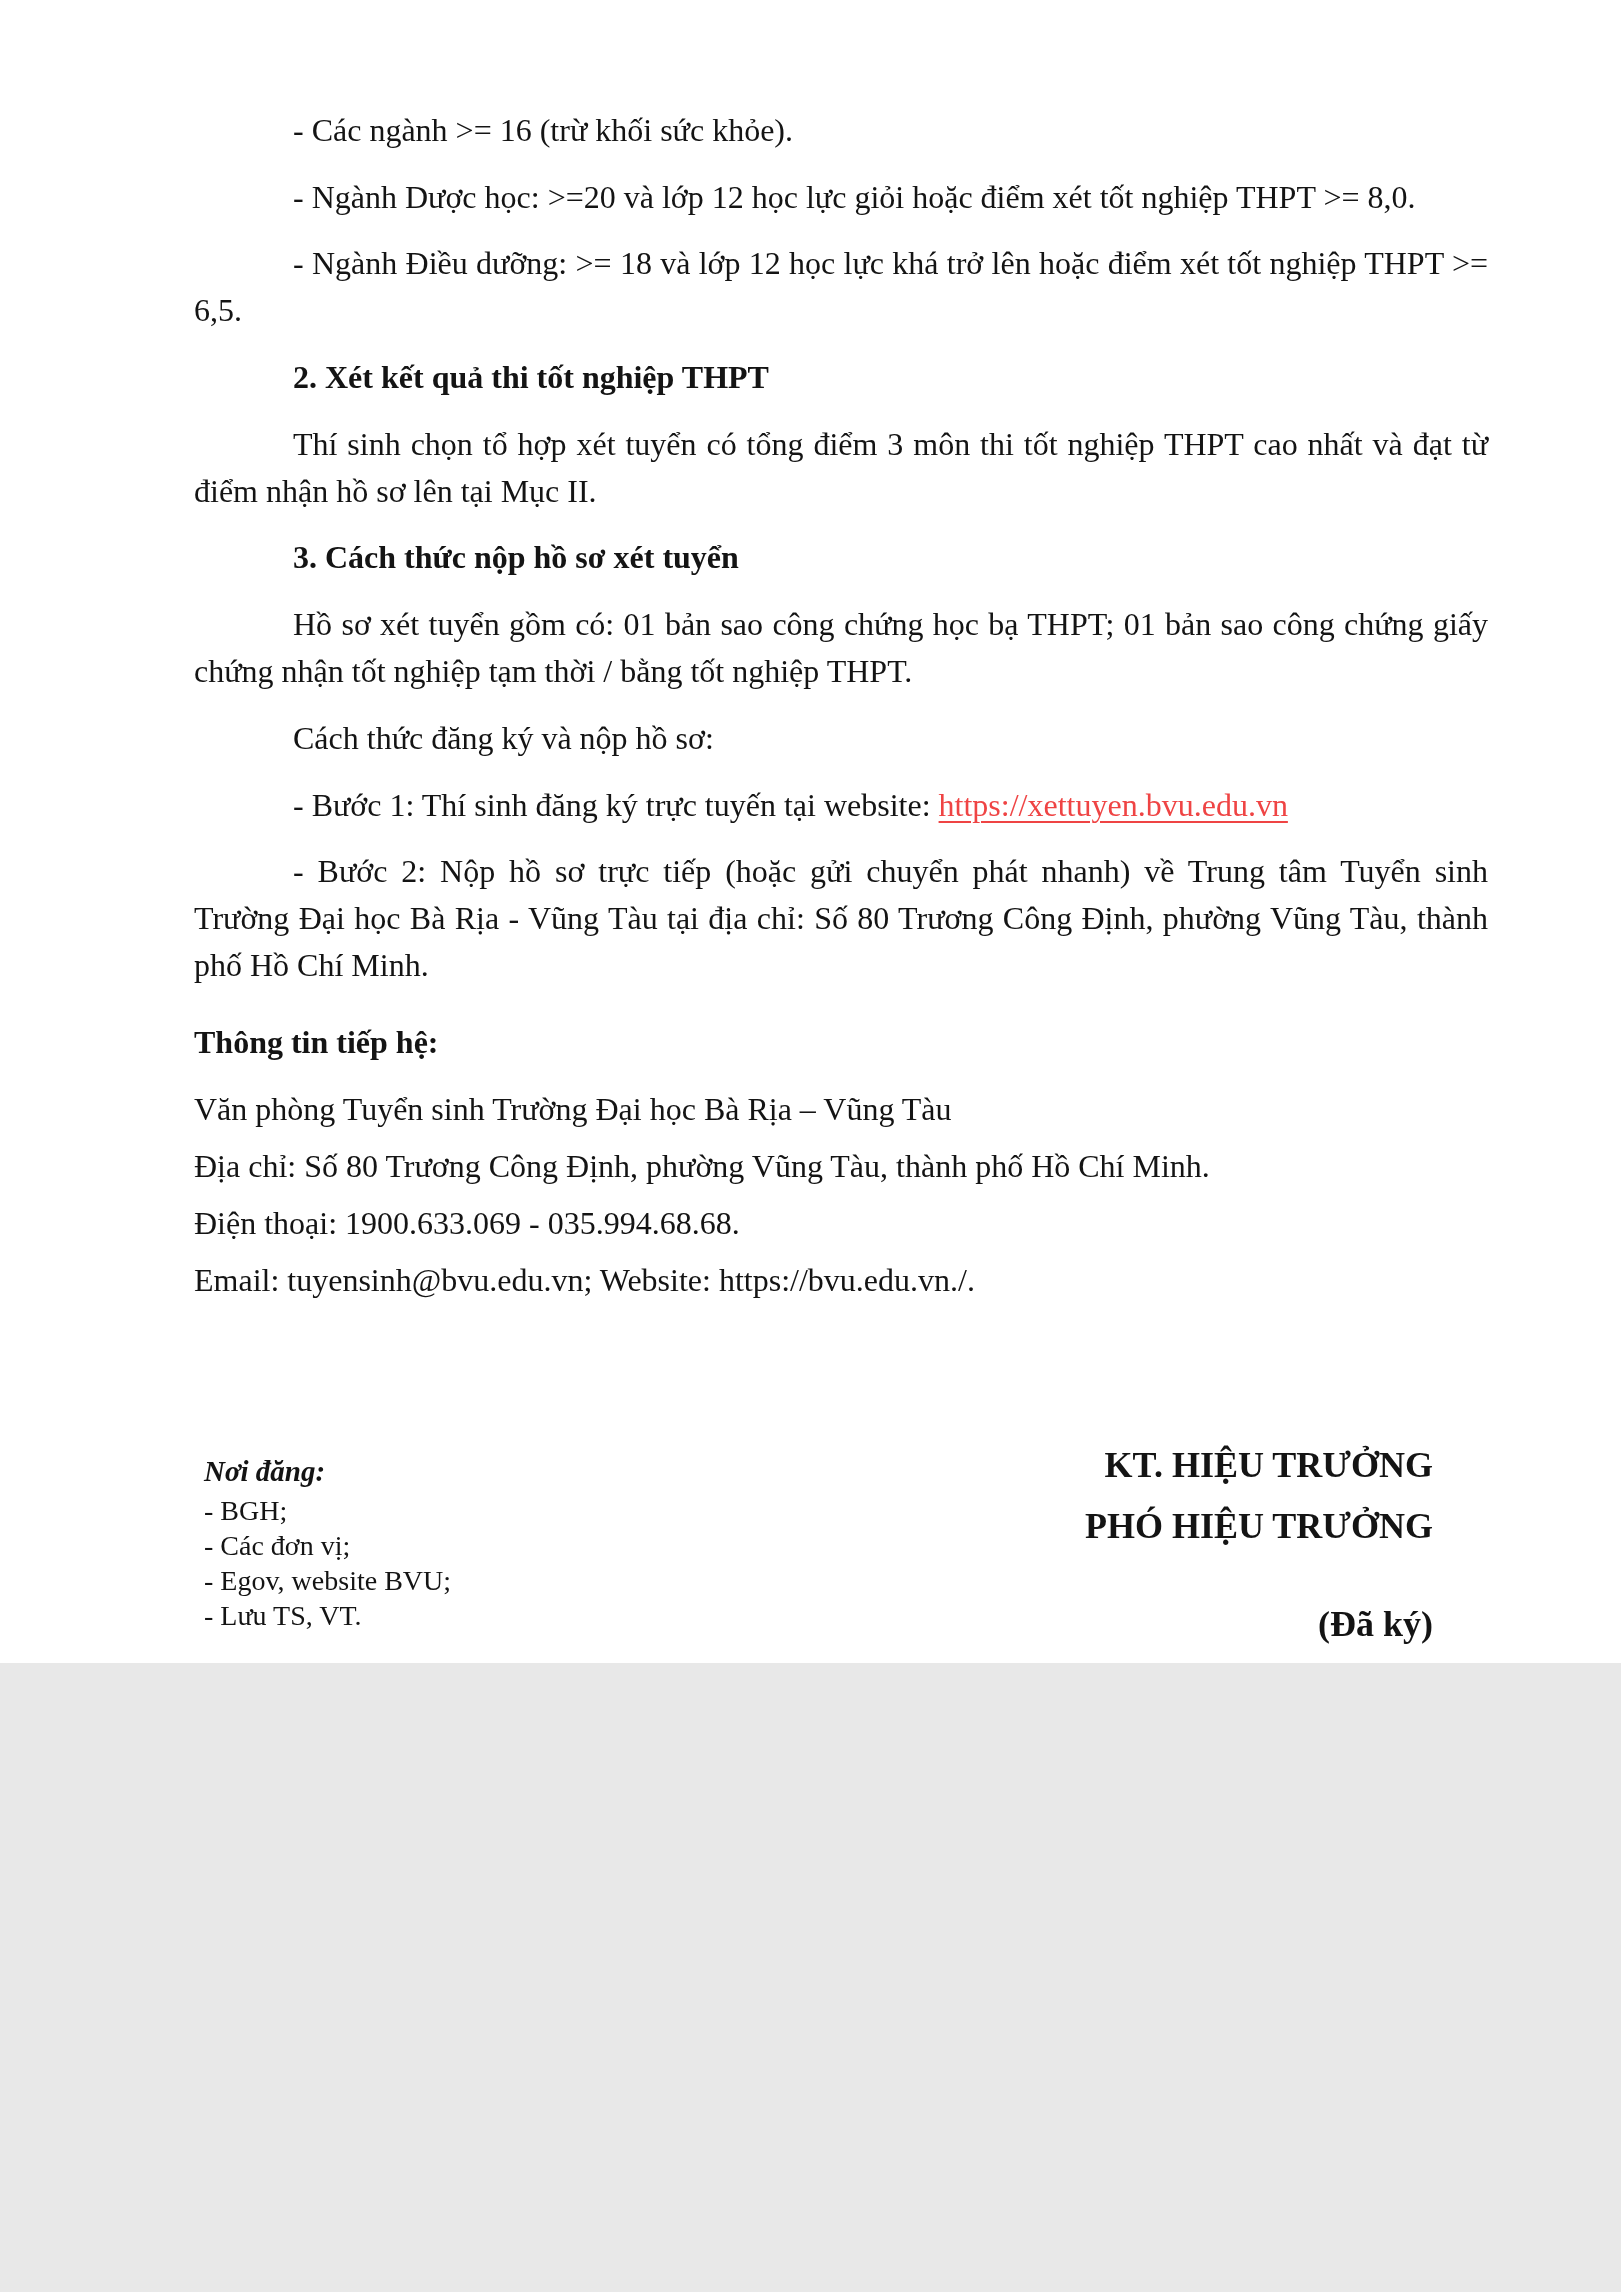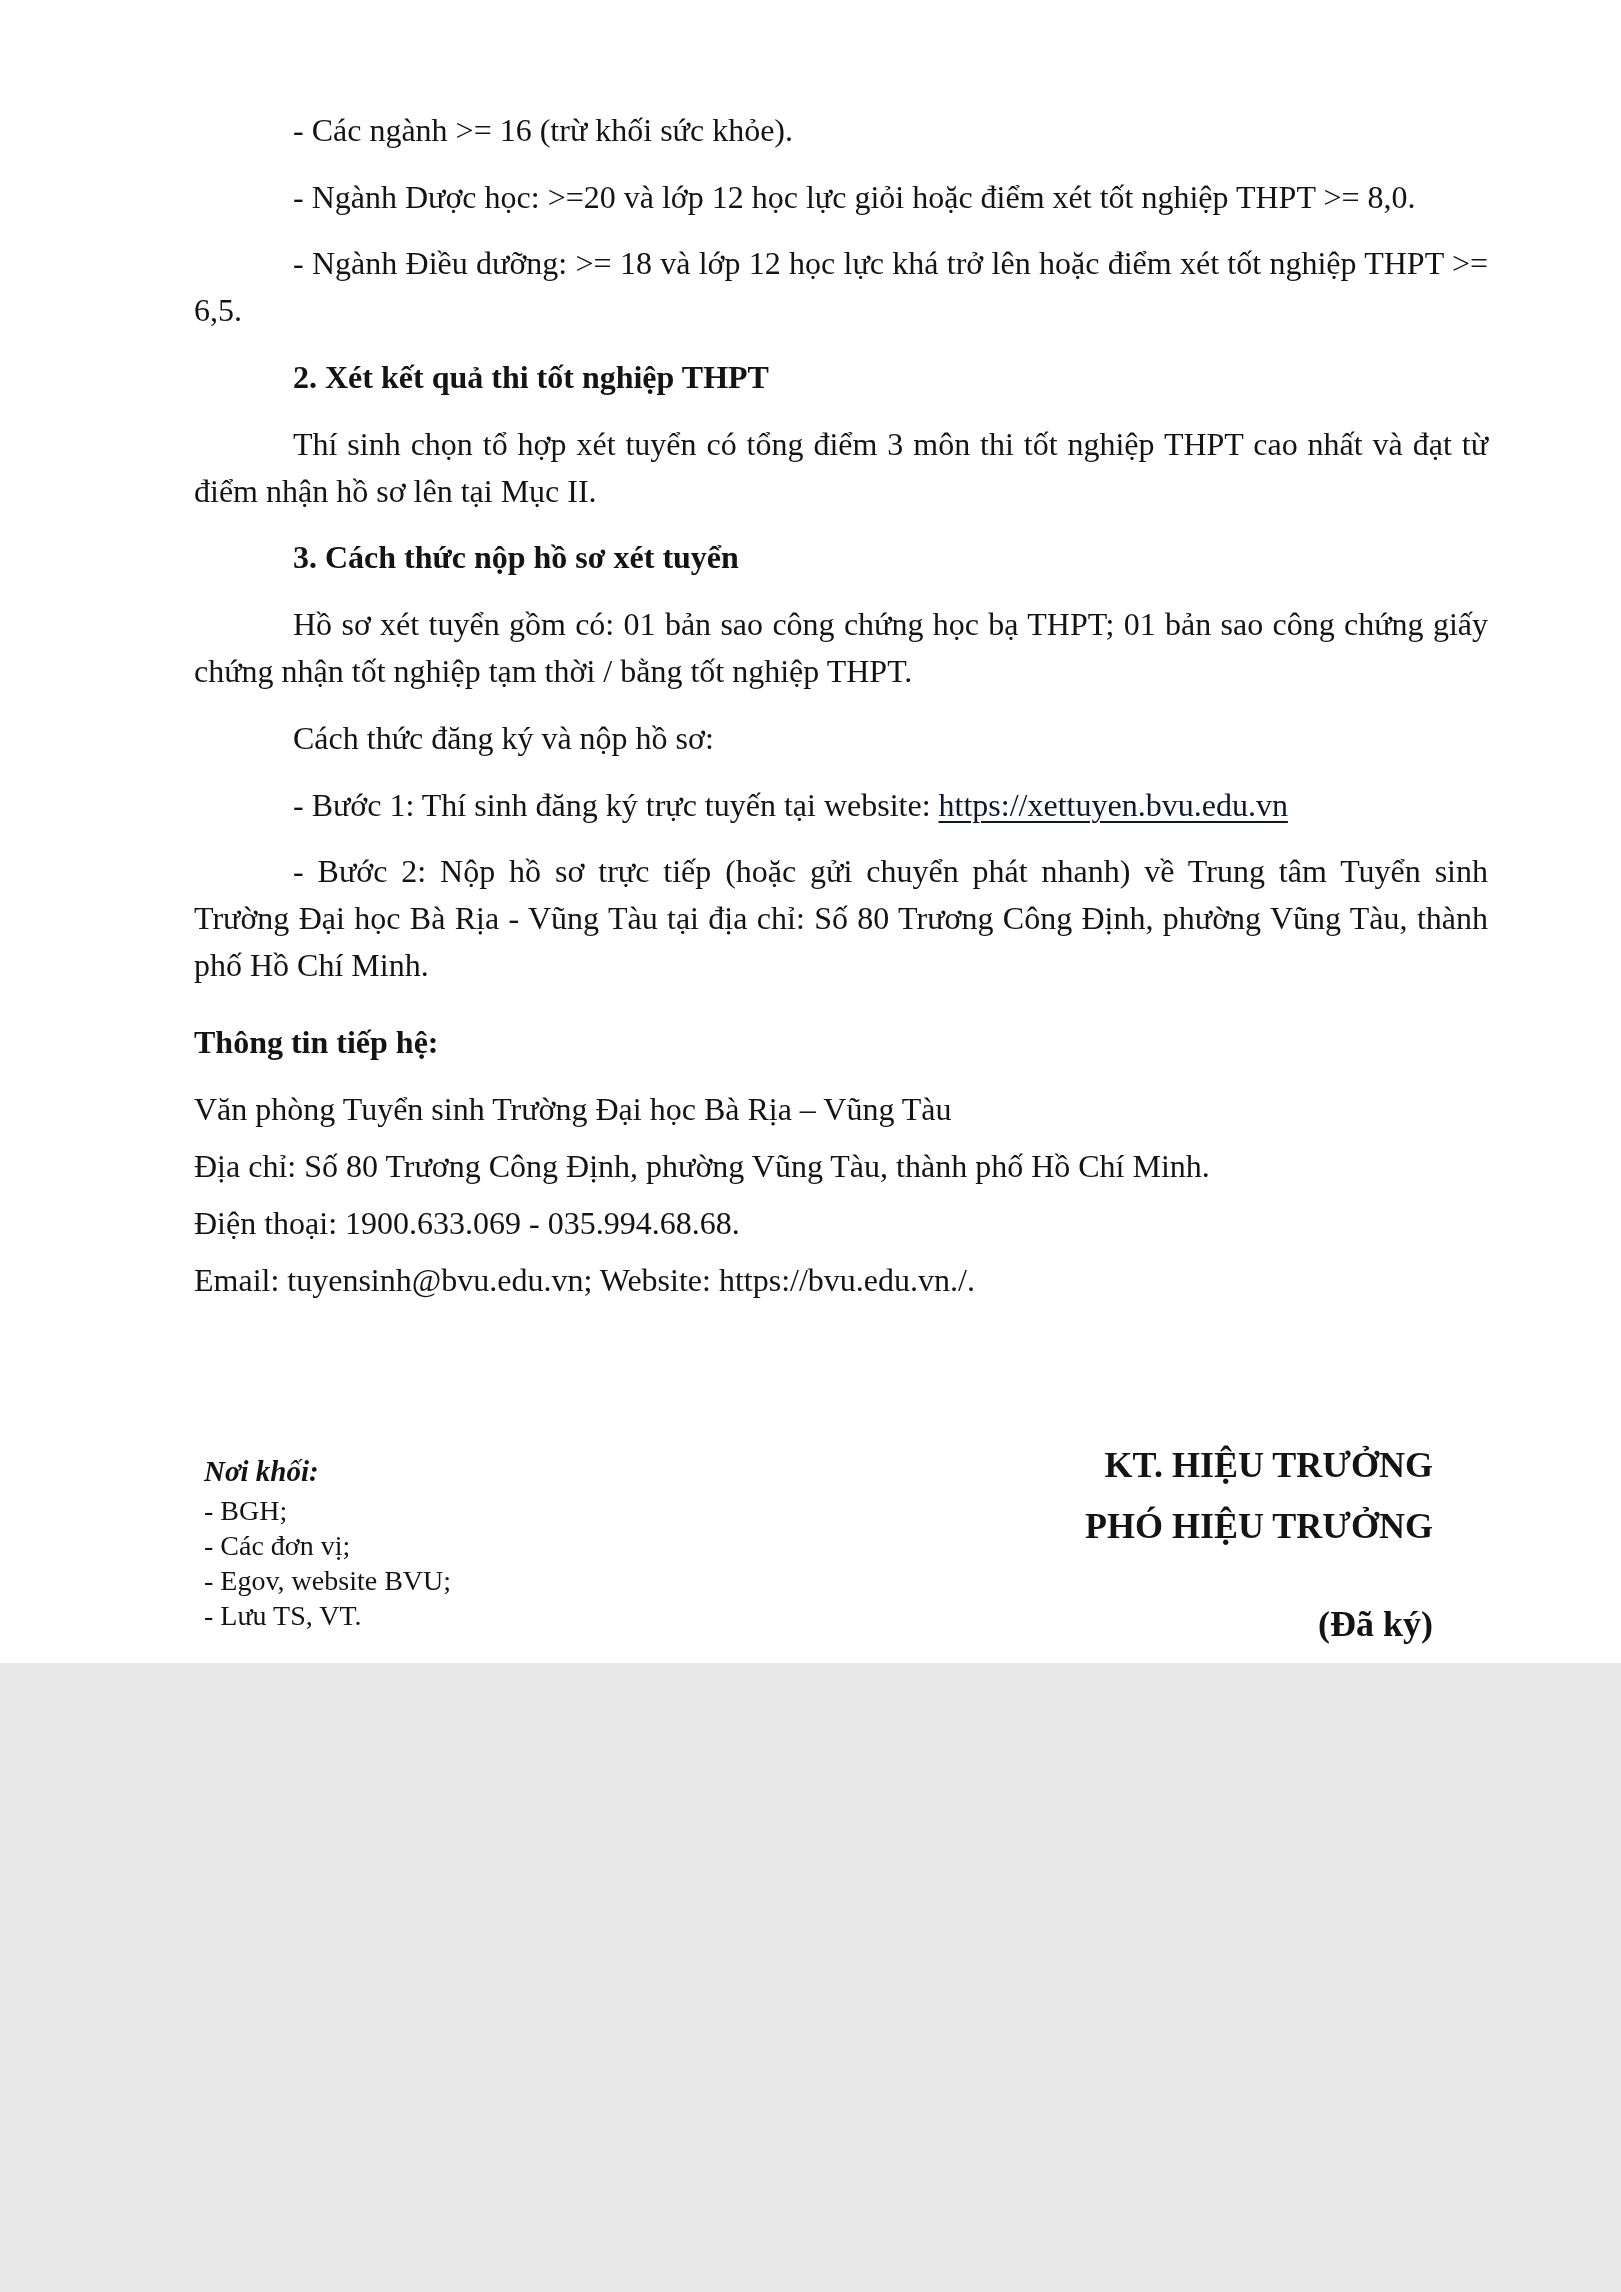--- a/index.html
+++ b/index.html
@@ -26,21 +26,21 @@
   }
   .indent { text-indent: 99px; }
   .justify { text-align: justify; }
   .bold { font-weight: 700; }
   .contact-heading {
     margin-top: 30px !important;
     font-weight: 700;
   }
   .contact-line { margin-bottom: 9.9px !important; }
   a.doc-link {
-    color: #0f172a;
+    color: #ef4444;
     text-decoration: underline;
     text-underline-offset: 5.4px;
     text-decoration-thickness: 1.8px;
   }
   
   .recipients {
     position: absolute;
     left: 204px;
     top: 1453px;
     font-size: 29px;
@@ -97,21 +97,21 @@
     <p class="indent justify">- Bước 2: Nộp hồ sơ trực tiếp (hoặc gửi chuyển phát nhanh) về Trung tâm Tuyển sinh Trường Đại học Bà Rịa - Vũng Tàu tại địa chỉ: Số 80 Trương Công Định, phường Vũng Tàu, thành phố Hồ Chí Minh.</p>
 
     <p class="contact-heading">Thông tin tiếp hệ:</p>
     <p class="contact-line">Văn phòng Tuyển sinh Trường Đại học Bà Rịa – Vũng Tàu</p>
     <p class="contact-line">Địa chỉ: Số 80 Trương Công Định, phường Vũng Tàu, thành phố Hồ Chí Minh.</p>
     <p class="contact-line">Điện thoại: 1900.633.069 - 035.994.68.68.</p>
     <p class="contact-line">Email: tuyensinh@bvu.edu.vn; Website: https://bvu.edu.vn./.</p>
   </div>
 
   <div class="recipients">
-    <div class="recipients-label">Nơi khối:</div>
+    <div class="recipients-label">Nơi đăng:</div>
     <div class="recipient-item">- BGH;</div>
     <div class="recipient-item">- Các đơn vị;</div>
     <div class="recipient-item">- Egov, website BVU;</div>
     <div class="recipient-item">- Lưu TS, VT.</div>
   </div>
 
   <div class="sig sig-1">KT. HIỆU TRƯỞNG</div>
   <div class="sig sig-2">PHÓ HIỆU TRƯỞNG</div>
   <div class="sig sig-3">(Đã ký)</div>
   <div class="sig sig-4">TS. Lê Quang Thành</div>

